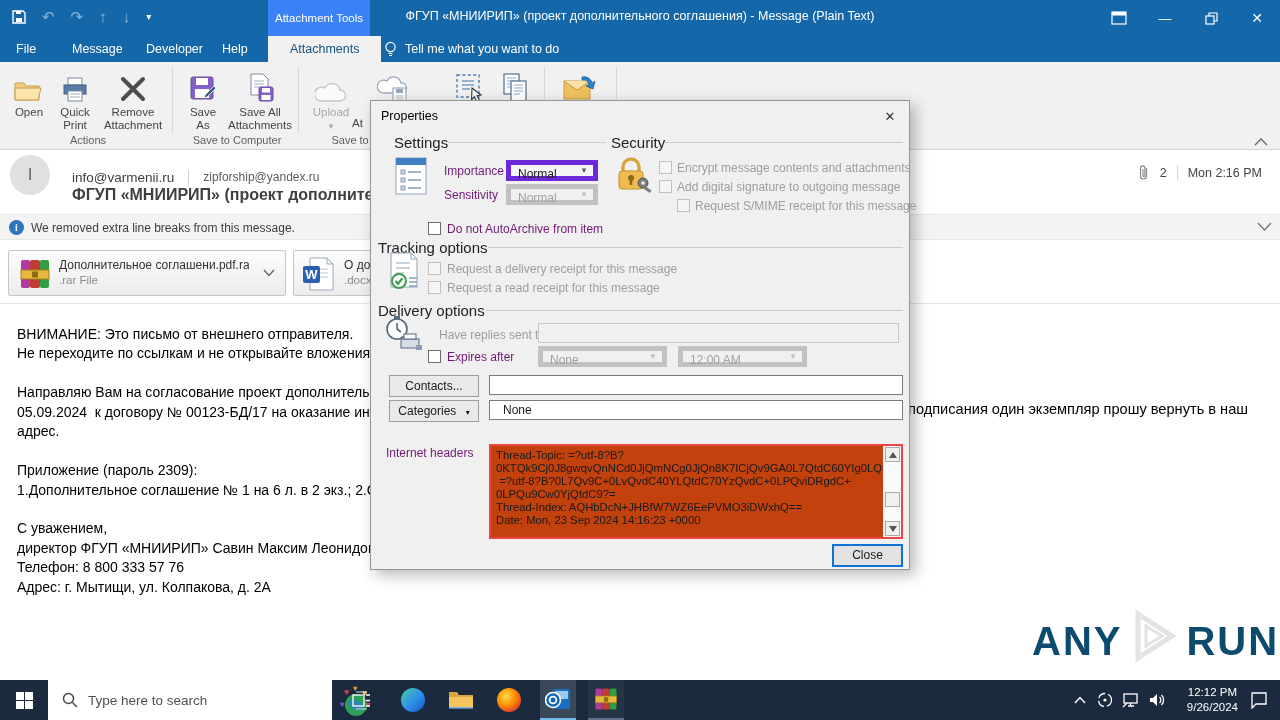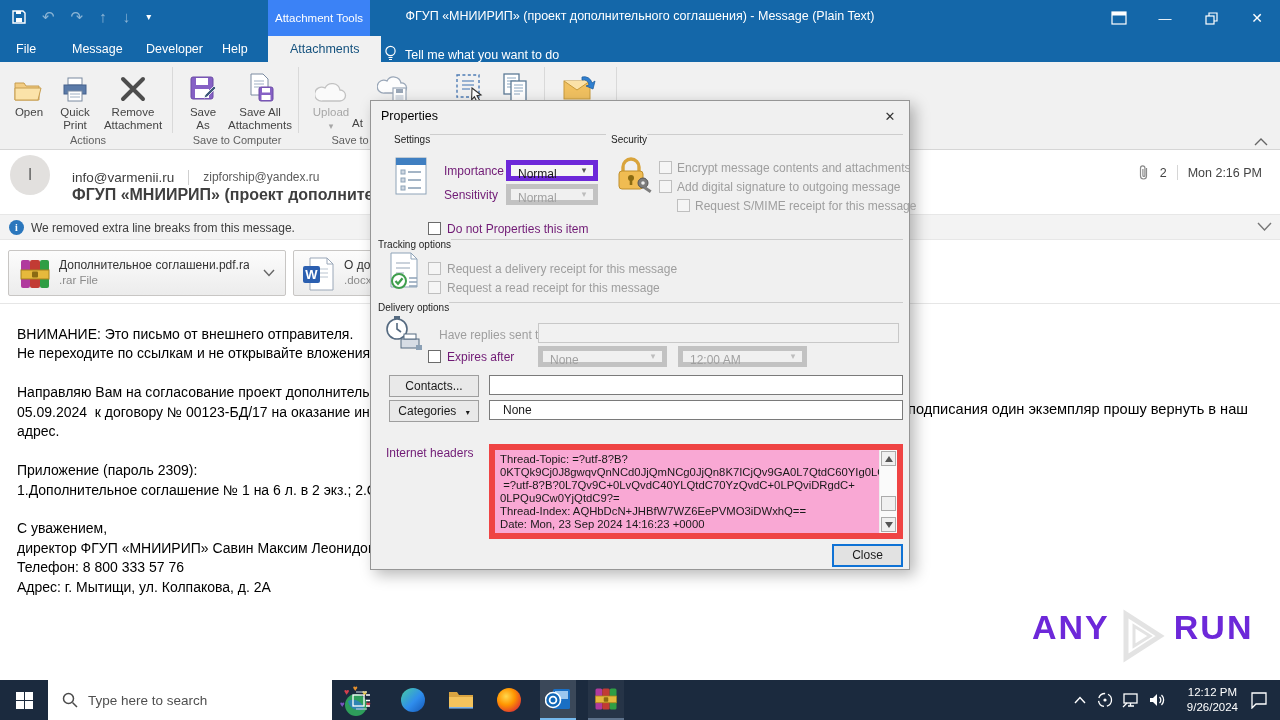--- a/index.html
+++ b/index.html
@@ -16,21 +16,21 @@
   .qat span{font-size:15px;line-height:22px}
   .ctxgroup{position:absolute;left:268px;top:0;width:102px;height:36px;background:#3b82f6;
             color:#fff;font-size:11.5px;display:flex;align-items:center;justify-content:center}
   .wtitle{position:absolute;left:0;right:0;top:9px;text-align:center;color:#fff;font-size:12.5px;white-space:nowrap}
   .wctl{position:absolute;top:0;height:36px;width:46px;display:flex;align-items:center;justify-content:center;color:#fff}
 
   
   .tabsrow{position:absolute;left:0;top:36px;width:1280px;height:26px;background:#1467a9}
   .tab{position:absolute;top:0;height:26px;line-height:26px;color:#fff;font-size:12.5px;padding:0 4px}
   .tab.active{background:#f1f1f1;color:#15527e;padding:0 22px}
-  .tellme{position:absolute;left:384px;top:0;height:26px;display:flex;align-items:flex-end;gap:8px;color:#fff;font-size:12.5px}
+  .tellme{position:absolute;left:384px;top:0;height:26px;display:flex;align-items:center;gap:8px;color:#fff;font-size:12.5px}
 
   
   .ribbon{position:absolute;left:0;top:62px;width:1280px;height:88px;background:#f1f1f1;border-bottom:1px solid #d6d6d6}
   .rbtn{position:absolute;top:5px;text-align:center;font-size:11.5px;color:#444;line-height:13px}
   .rbtn .ric{height:36px;display:flex;align-items:flex-end;justify-content:center;margin-bottom:3px}
   .rbtn.disabled{color:#a7a7a7}
   .grplabel{position:absolute;top:72px;font-size:11px;color:#5f5f5f;text-align:center;white-space:nowrap}
   .vdiv{position:absolute;top:5px;height:66px;width:1px;background:#d9d9d9}
   .ribchev{position:absolute;color:#666}
 
@@ -56,44 +56,44 @@
         border:1px solid #c8c6c4;border-radius:2px}
   .tname{position:absolute;left:50px;top:7px;font-size:12px;color:#333;white-space:nowrap;overflow:hidden}
   .ttype{position:absolute;left:50px;top:23px;font-size:11.5px;color:#8a8a8a;white-space:nowrap}
 
   
   .bodytxt{position:absolute;left:17px;top:326px;font-size:14px;color:#000}
   .bodyline{height:19.45px;white-space:pre}
   .rightfrag{position:absolute;left:908px;top:401px;font-size:14.6px;color:#000;white-space:nowrap}
 
   
-  .wm{position:absolute;left:1032px;top:608px;display:flex;align-items:flex-start;gap:6px;
-      color:#6d28d9;font-weight:700;font-size:34px;letter-spacing:2px;z-index:3}
+  .wm{position:absolute;left:1032px;top:608px;display:flex;align-items:flex-end;gap:6px;
+      color:#0c4a6e;font-weight:700;font-size:40px;letter-spacing:2px;z-index:3}
 
   
   .dialog{position:absolute;left:370px;top:100px;width:540px;height:470px;background:#f0f0f0;
           border:1px solid #969696;box-shadow:5px 5px 14px rgba(0,0,0,.28);z-index:10;color:#1a1a1a;font-size:12px}
   .dtitle{position:absolute;left:10px;top:8px;font-size:12.5px;color:#000}
   .dclose{position:absolute;right:8px;top:5px;width:22px;height:20px;display:flex;align-items:center;justify-content:center;
           color:#333;font-size:13px}
-  .section{position:absolute;display:flex;font-size:10px;color:#222}
+  .section{position:absolute;display:flex;align-items:center;font-size:15px;color:#222}
   .section .ln{flex:1;border-top:1px solid #cdcdcd;height:0}
   .dlbl{position:absolute;font-size:12px;color:#701a75;white-space:nowrap}
   .dlbl.dis{color:#9e9e9e}
   .cb{position:absolute;width:13px;height:13px;background:#fff;border:1px solid #6b6b6b}
   .cb.dis{border-color:#bfbfbf;background:#f5f5f5}
   .combo{position:absolute;height:21px;background:#f5f5f5;border:5px solid #6d28d9;line-height:19px;
          padding-left:7px;color:#1a1a1a;white-space:nowrap}
   .combo .arr{position:absolute;right:0;top:0;bottom:0;width:18px;display:flex;align-items:center;justify-content:center;color:#555;font-size:9px}
   .combo.dis{background:#f0f0f0;border-color:#c2c2c2;color:#a0a0a0}
   .combo.dis .arr{color:#bdbdbd}
   .dbtn{position:absolute;height:22px;background:#e9e9e9;border:1px solid #9e9e9e;text-align:center;line-height:20px}
   .dfield{position:absolute;height:20px;background:#fff;border:1px solid #7a7a7a;line-height:18px;padding-left:7px}
   .dfield.dis{background:#f1f1f1;border-color:#c8c8c8}
-  .hdrsbox{position:absolute;left:118px;top:343px;width:414px;height:95px;background:#f9a8d4;border:6px solid #ef4444;
+  .hdrsbox{position:absolute;left:118px;top:343px;width:414px;height:95px;background:#c2410c;border:2px solid #ef4444;
            font-size:11.3px;line-height:13px;padding:3px 22px 2px 5px;overflow:hidden}
   .hdrline{height:13px;white-space:pre}
   .sb{position:absolute;right:0;top:0;bottom:0;width:18px;background:#fafafa;border-left:1px solid #eee}
   .sbb{position:absolute;left:1px;width:15px;height:15px;background:#f0f0f0;border:1px solid #ababab;
        display:flex;align-items:center;justify-content:center}
   .closebtn{position:absolute;left:461px;top:443px;width:71px;height:23px;background:#e2e2e2;border:2px solid #0f72d5;
             font-size:12px;text-align:center;line-height:19px}
 
   
   .taskbar{position:absolute;left:0;top:680px;width:1280px;height:40px;background:#1b2a3e;z-index:20}
@@ -406,21 +406,21 @@
     <div class="combo" style="left:135px;top:59px;width:92px">
       <span>Normal</span>
       <span class="arr">▾</span>
     </div>
     <div class="dlbl" style="left:73px;top:87px">Sensitivity</div>
     <div class="combo dis" style="left:135px;top:83px;width:92px">
       <span>Normal</span>
       <span class="arr">▾</span>
     </div>
     <span class="cb" style="left:57px;top:121px"></span>
-    <div class="dlbl" style="left:76px;top:121px">Do not Properties this item</div>
+    <div class="dlbl" style="left:76px;top:121px">Do not AutoArchive from item</div>
 
     <span class="abs" style="left:244px;top:55px">
       <svg width="38" height="40" viewBox="0 0 38 40">
           <path d="M8 16 v-5 a8 8 0 0 1 16 0 v5" fill="none" stroke="#d9a43c" stroke-width="3.4"></path>
           <rect x="4" y="15" width="24" height="18" rx="3" fill="#f0bc52" stroke="#c08f2c"></rect>
           <circle cx="16" cy="22" r="3" fill="#8a6a12"></circle>
           <rect x="14.7" y="23" width="2.6" height="6" fill="#8a6a12"></rect>
           <circle cx="28" cy="27" r="5" fill="#7d7d7d" stroke="#555"></circle>
           <circle cx="28" cy="27" r="1.8" fill="#f0f0f0"></circle>
           <rect x="30" y="30" width="8" height="3" fill="#7d7d7d" transform="rotate(35 30 30)"></rect>

